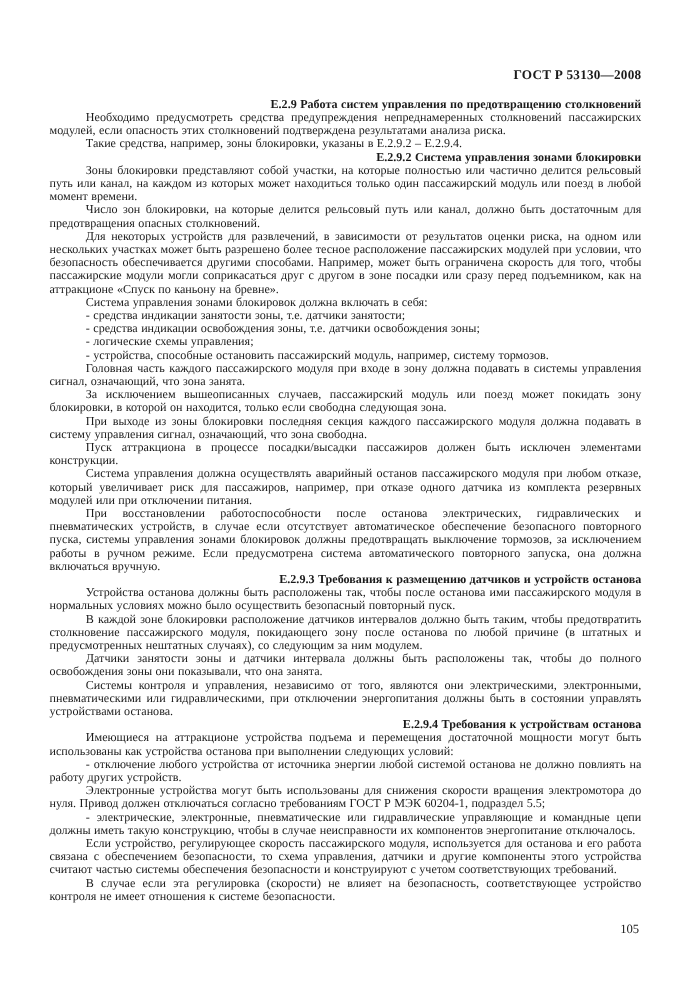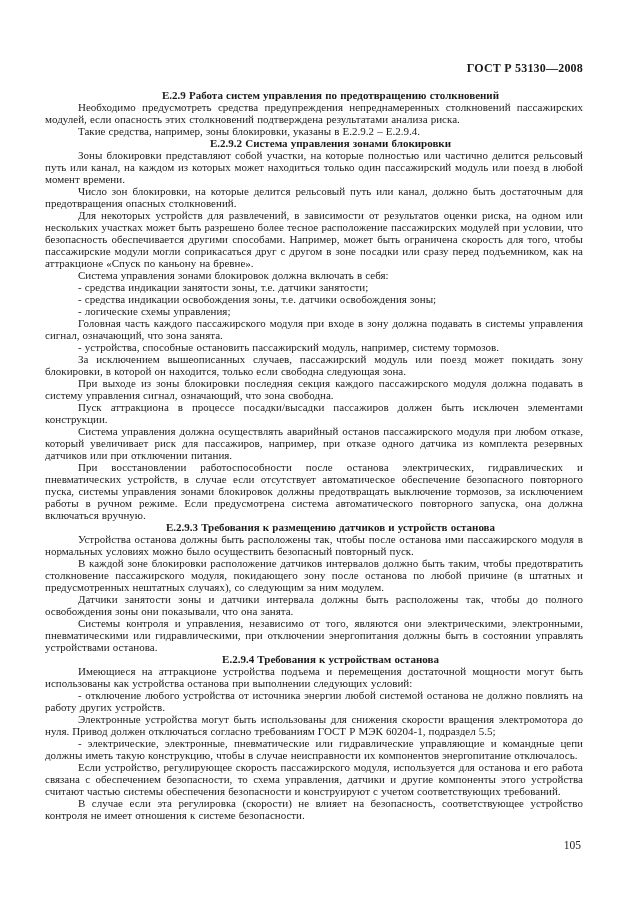--- a/index.html
+++ b/index.html
@@ -35,21 +35,21 @@
   .para {
     margin: 0;
     font-size: 11px;
     line-height: 12px;
     text-align: justify;
     text-indent: 33px;
     word-spacing: 0.4px;
   }
   .para.heading {
     font-weight: bold;
-    text-align: center;
+    text-align: right;
   }
   .page-number {
     position: absolute;
     top: 827px;
     right: 49px;
     font-size: 11.5px;
   }
 </style>
 </head>
 <body>
@@ -62,26 +62,26 @@
       <p class="para">Необходимо предусмотреть средства предупреждения непреднамеренных столкновений пассажирских модулей, если опасность этих столкновений подтверждена результатами анализа риска.</p>
       <p class="para">Такие средства, например, зоны блокировки, указаны в Е.2.9.2 – Е.2.9.4.</p>
       <p class="para heading">Е.2.9.2 Система управления зонами блокировки</p>
       <p class="para">Зоны блокировки представляют собой участки, на которые полностью или частично делится рельсовый путь или канал, на каждом из которых может находиться только один пассажирский модуль или поезд в любой момент времени.</p>
       <p class="para">Число зон блокировки, на которые делится рельсовый путь или канал, должно быть достаточным для предотвращения опасных столкновений.</p>
       <p class="para">Для некоторых устройств для развлечений, в зависимости от результатов оценки риска, на одном или нескольких участках может быть разрешено более тесное расположение пассажирских модулей при условии, что безопасность обеспечивается другими способами. Например, может быть ограничена скорость для того, чтобы пассажирские модули могли соприкасаться друг с другом в зоне посадки или сразу перед подъемником, как на аттракционе «Спуск по каньону на бревне».</p>
       <p class="para">Система управления зонами блокировок должна включать в себя:</p>
       <p class="para">- средства индикации занятости зоны, т.е. датчики занятости;</p>
       <p class="para">- средства индикации освобождения зоны, т.е. датчики освобождения зоны;</p>
       <p class="para">- логические схемы управления;</p>
+      <p class="para">- устройства, способные остановить пассажирский модуль, например, систему тормозов.</p>
       <p class="para">Головная часть каждого пассажирского модуля при входе в зону должна подавать в системы управления сигнал, означающий, что зона занята.</p>
-      <p class="para">- устройства, способные остановить пассажирский модуль, например, систему тормозов.</p>
       <p class="para">За исключением вышеописанных случаев, пассажирский модуль или поезд может покидать зону блокировки, в которой он находится, только если свободна следующая зона.</p>
       <p class="para">При выходе из зоны блокировки последняя секция каждого пассажирского модуля должна подавать в систему управления сигнал, означающий, что зона свободна.</p>
       <p class="para">Пуск аттракциона в процессе посадки/высадки пассажиров должен быть исключен элементами конструкции.</p>
-      <p class="para">Система управления должна осуществлять аварийный останов пассажирского модуля при любом отказе, который увеличивает риск для пассажиров, например, при отказе одного датчика из комплекта резервных датчиков или при отключении питания.</p>
+      <p class="para">Система управления должна осуществлять аварийный останов пассажирского модуля при любом отказе, который увеличивает риск для пассажиров, например, при отказе одного датчика из комплекта резервных модулей или при отключении питания.</p>
       <p class="para">При восстановлении работоспособности после останова электрических, гидравлических и пневматических устройств, в случае если отсутствует автоматическое обеспечение безопасного повторного пуска, системы управления зонами блокировок должны предотвращать выключение тормозов, за исключением работы в ручном режиме. Если предусмотрена система автоматического повторного запуска, она должна включаться вручную.</p>
       <p class="para heading">Е.2.9.3 Требования к размещению датчиков и устройств останова</p>
       <p class="para">Устройства останова должны быть расположены так, чтобы после останова ими пассажирского модуля в нормальных условиях можно было осуществить безопасный повторный пуск.</p>
       <p class="para">В каждой зоне блокировки расположение датчиков интервалов должно быть таким, чтобы предотвратить столкновение пассажирского модуля, покидающего зону после останова по любой причине (в штатных и предусмотренных нештатных случаях), со следующим за ним модулем.</p>
       <p class="para">Датчики занятости зоны и датчики интервала должны быть расположены так, чтобы до полного освобождения зоны они показывали, что она занята.</p>
       <p class="para">Системы контроля и управления, независимо от того, являются они электрическими, электронными, пневматическими или гидравлическими, при отключении энергопитания должны быть в состоянии управлять устройствами останова.</p>
       <p class="para heading">Е.2.9.4 Требования к устройствам останова</p>
       <p class="para">Имеющиеся на аттракционе устройства подъема и перемещения достаточной мощности могут быть использованы как устройства останова при выполнении следующих условий:</p>
       <p class="para">- отключение любого устройства от источника энергии любой системой останова не должно повлиять на работу других устройств.</p>
       <p class="para">Электронные устройства могут быть использованы для снижения скорости вращения электромотора до нуля. Привод должен отключаться согласно требованиям ГОСТ Р МЭК 60204-1, подраздел 5.5;</p>

